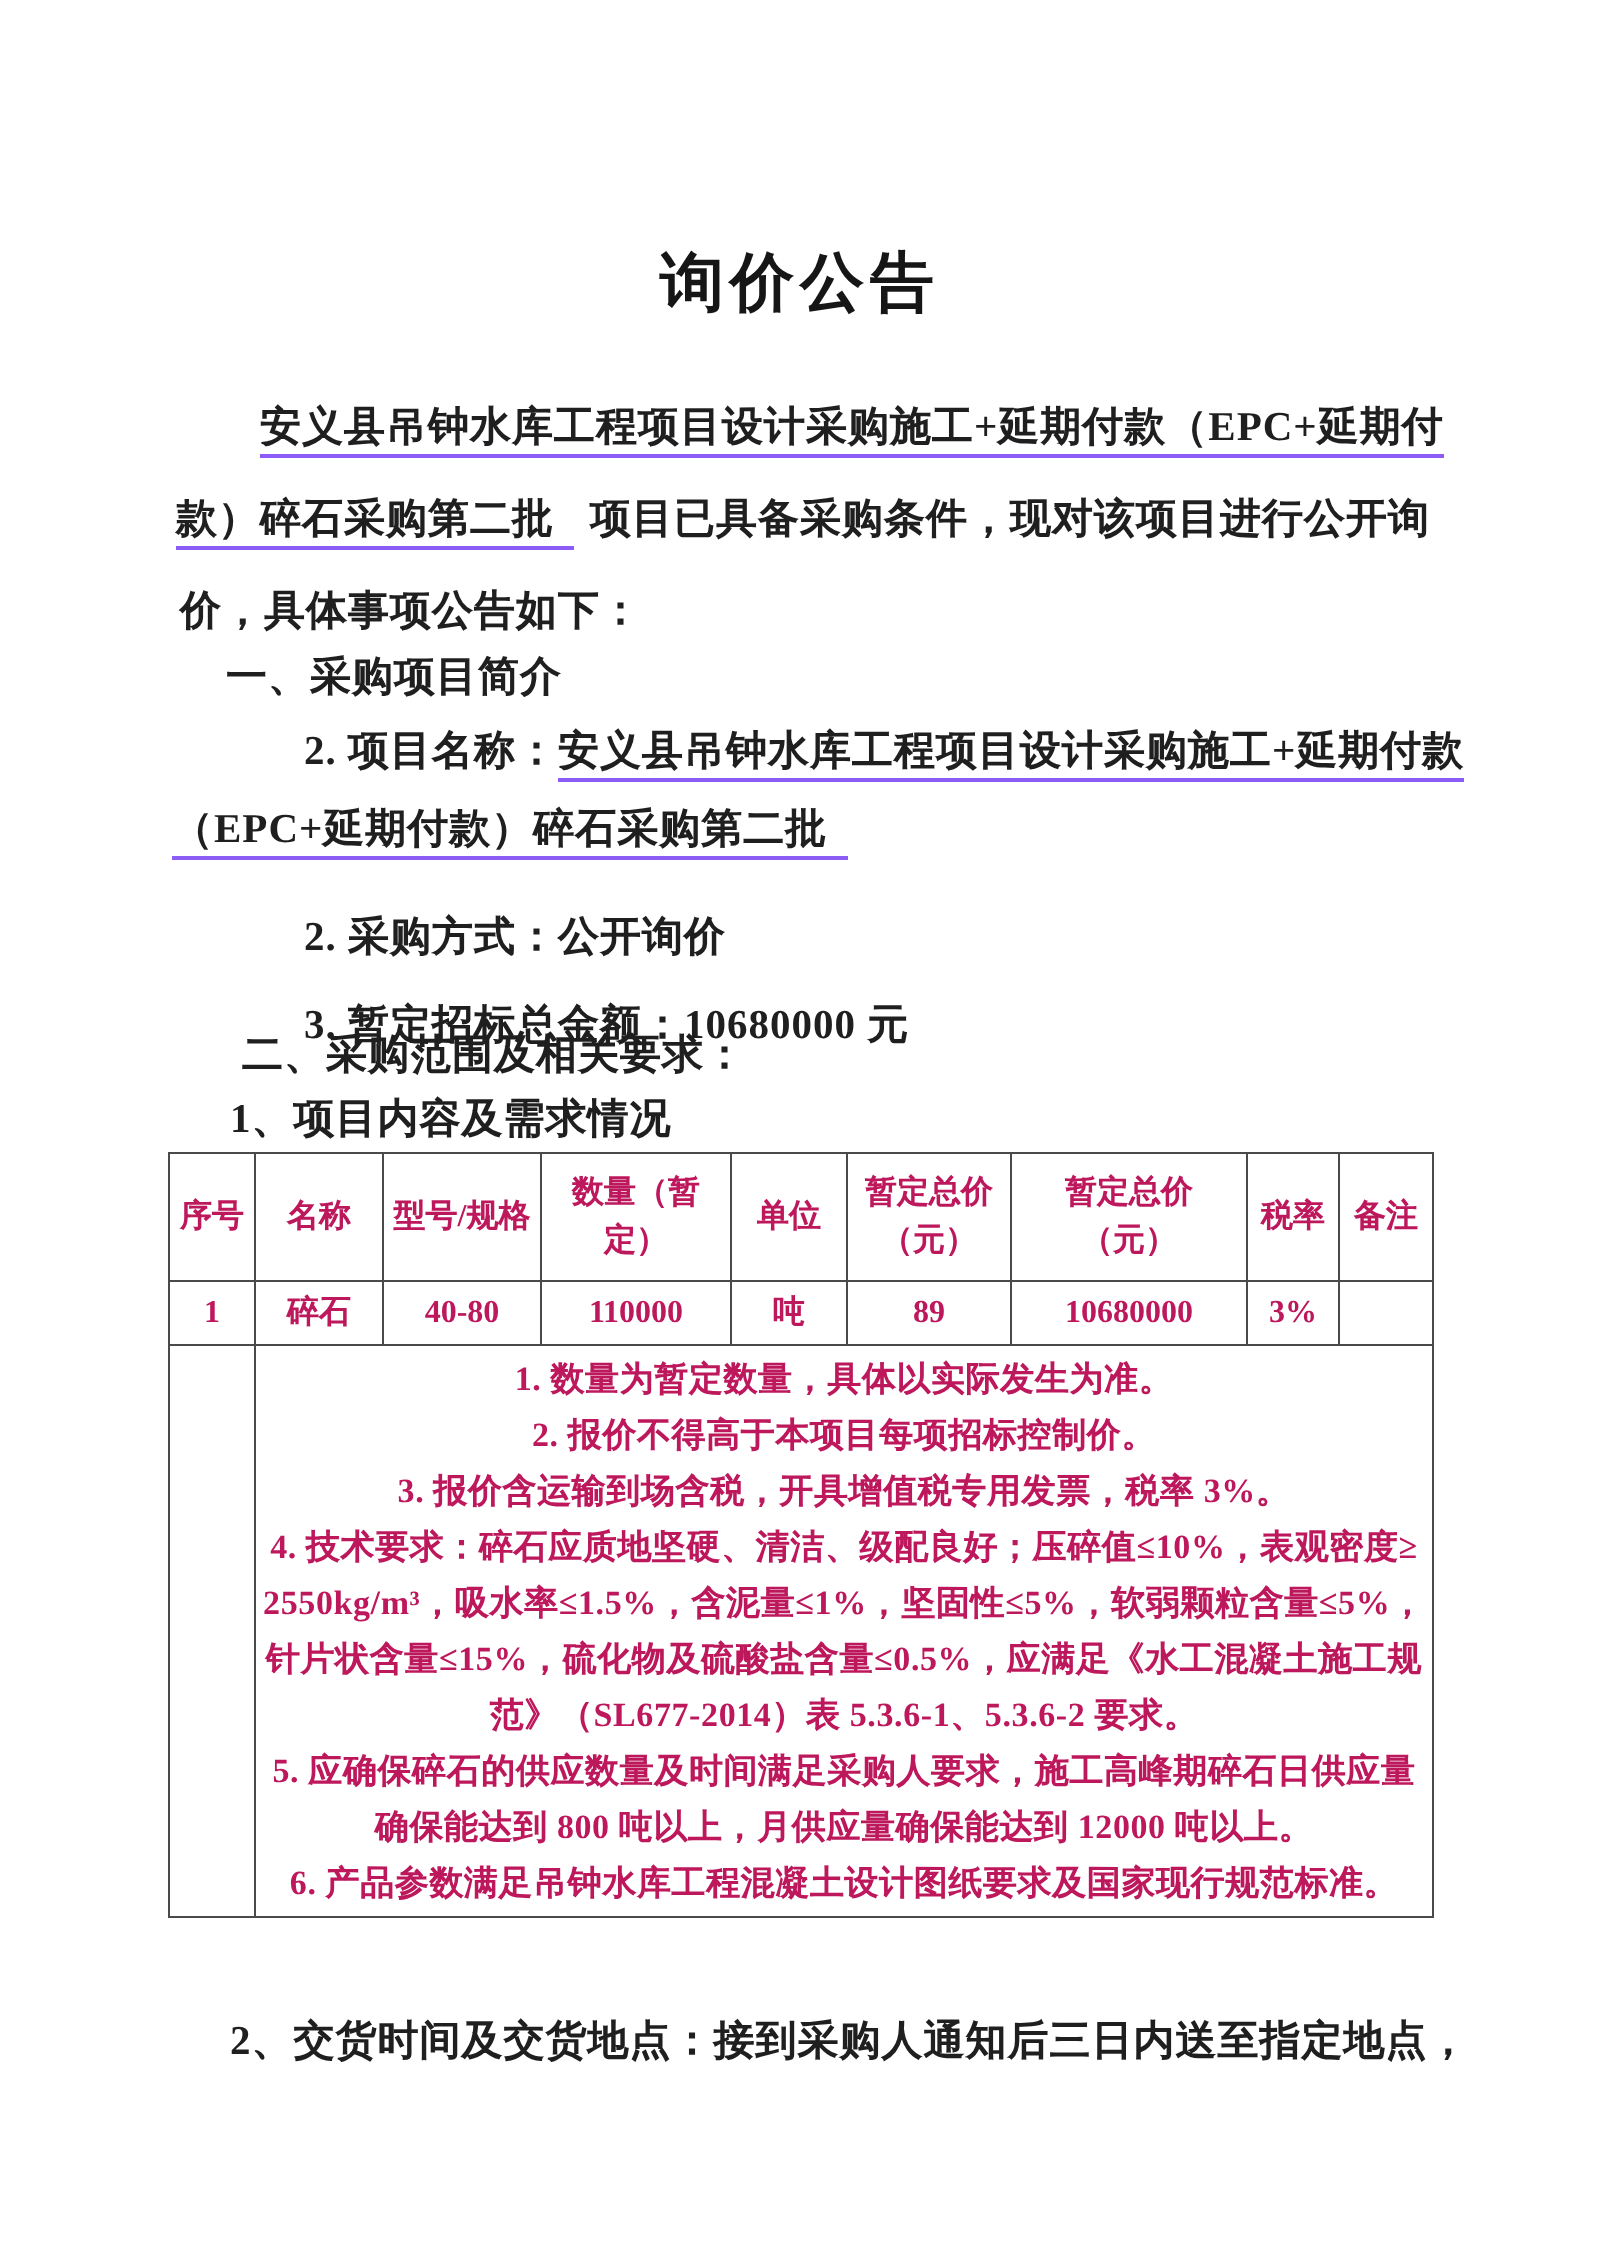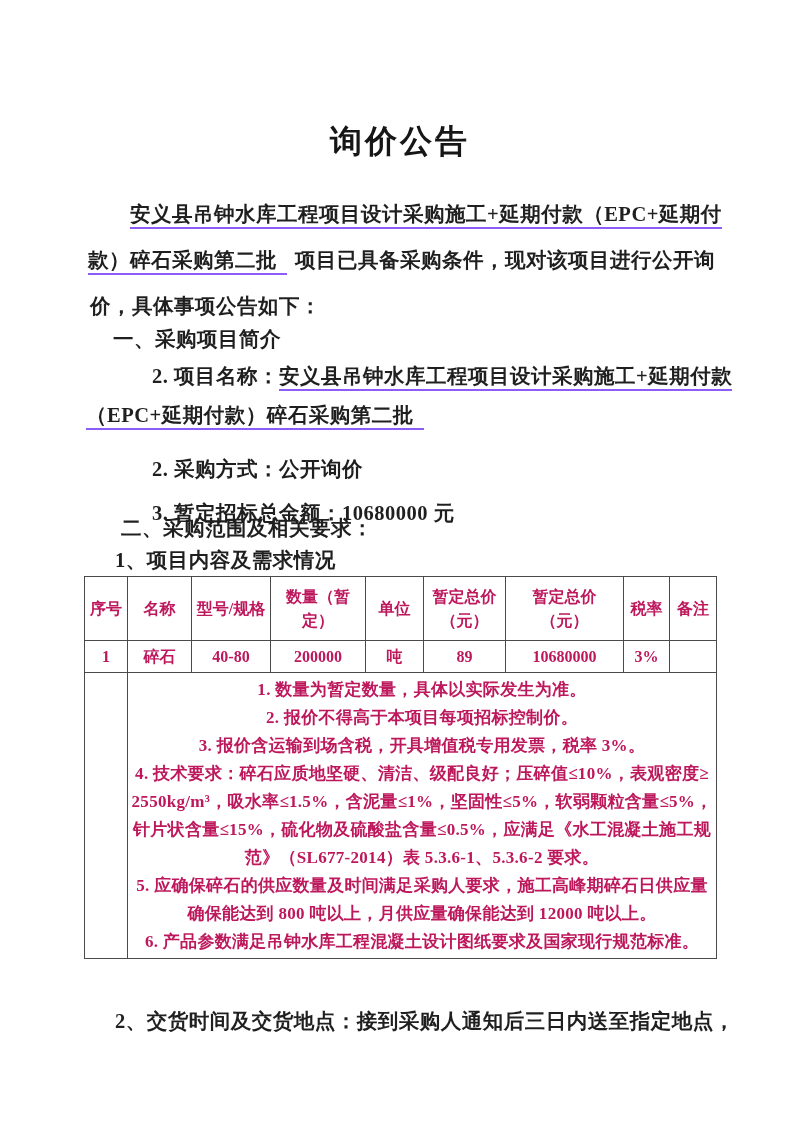--- a/index.html
+++ b/index.html
@@ -126,21 +126,21 @@
         <th>单位</th>
         <th>暂定总价（元）</th>
         <th>暂定总价（元）</th>
         <th>税率</th>
         <th>备注</th>
       </tr>
       <tr class="data-row">
         <td>1</td>
         <td>碎石</td>
         <td>40-80</td>
-        <td>200000</td>
+        <td>110000</td>
         <td>吨</td>
         <td>89</td>
         <td>10680000</td>
         <td>3%</td>
         <td></td>
       </tr>
       <tr class="notes-row">
         <td></td>
         <td class="notes-cell" colspan="8">
           <p>1. 数量为暂定数量，具体以实际发生为准。</p>

